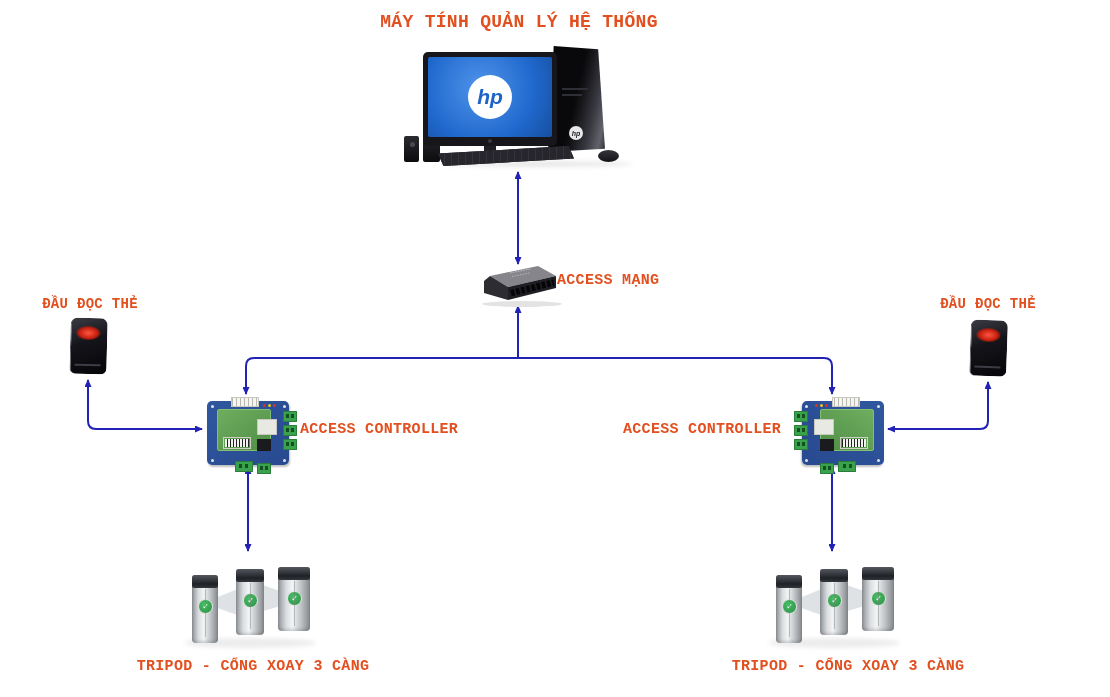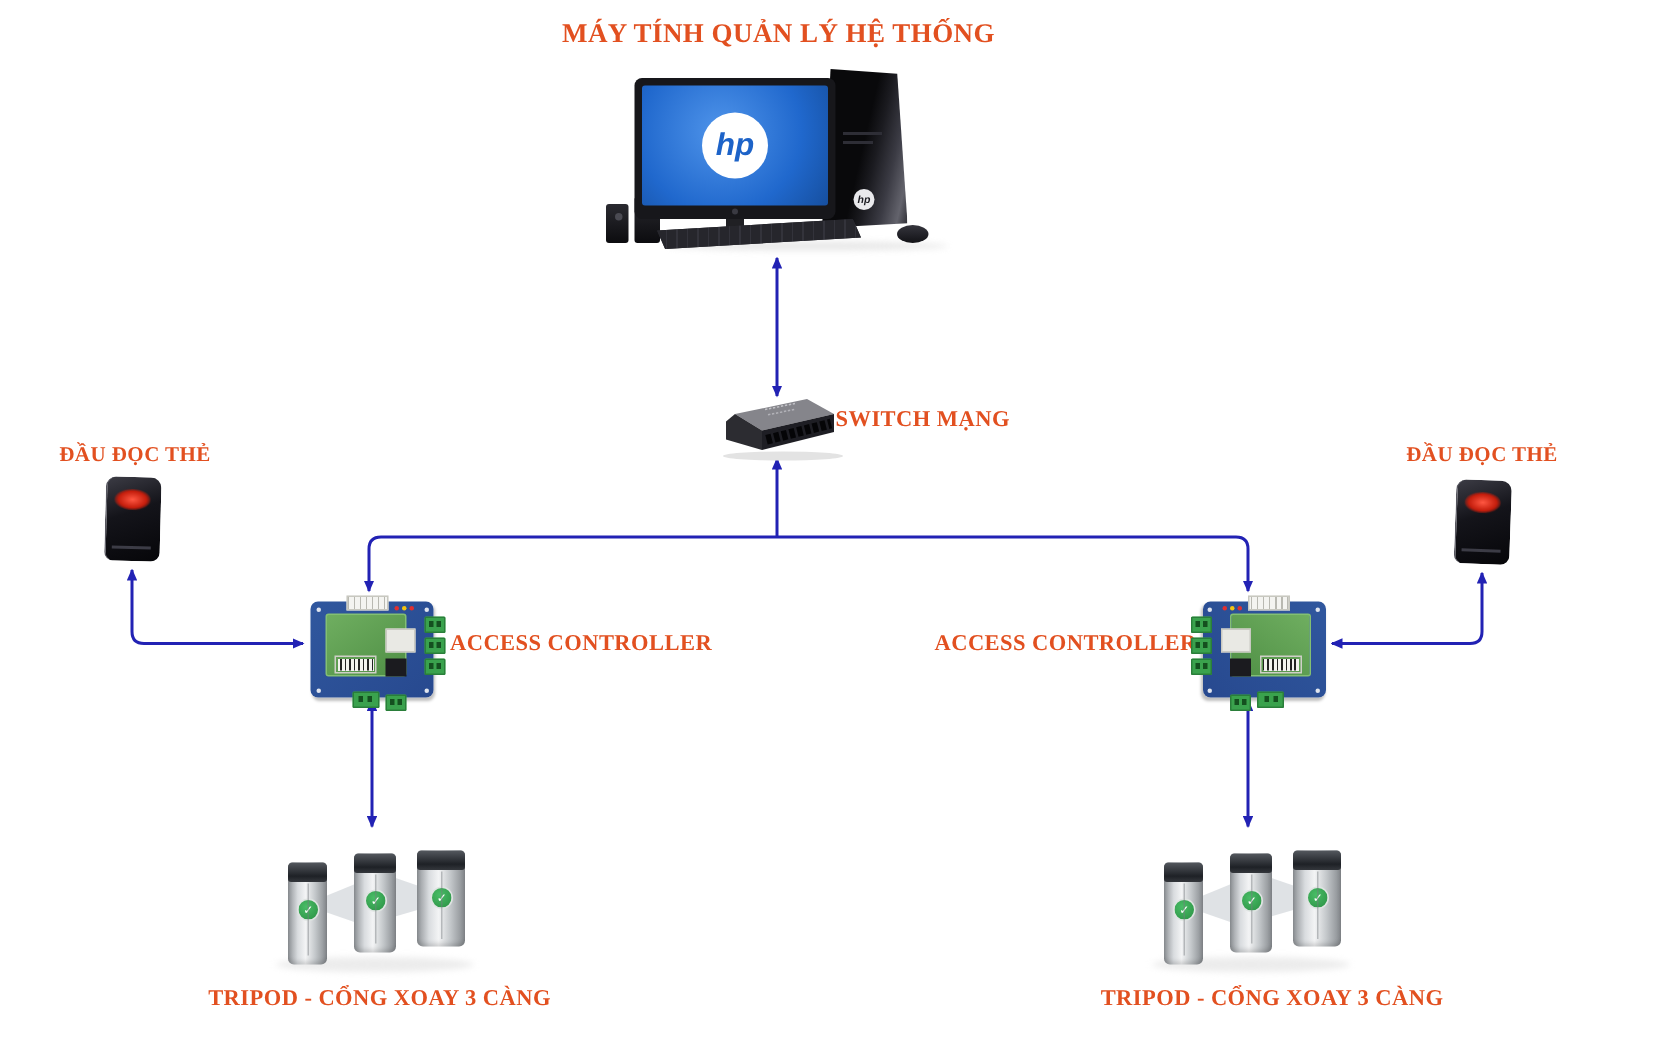--- a/index.html
+++ b/index.html
@@ -2,21 +2,21 @@
 <html><head>
 <meta charset="utf-8">
 <style>
   html,body{margin:0;padding:0;background:#fff;}
   .canvas{
     position:relative;width:1110px;height:697px;background:#ffffff;
     font-family:"Liberation Serif", serif;overflow:hidden;
   }
   .lbl{
     position:absolute;color:#e25020;font-weight:bold;
-    font-family:Liberation Serif, serif;letter-spacing:.3px;white-space:nowrap;
+    font-family:Liberation Mono, monospace;letter-spacing:.3px;white-space:nowrap;
   }
   .lbl.center{text-align:center;}
 
   
   #wires{position:absolute;left:0;top:0;width:1110px;height:697px;z-index:1;}
 
   
   .speaker{position:absolute;background:linear-gradient(180deg,#2a2a30,#0c0c0f);border-radius:2px;z-index:3;}
   .speaker .dot{position:absolute;left:50%;top:6px;width:5px;height:5px;margin-left:-2px;border-radius:50%;background:#4a4a52;}
   .monitor{position:absolute;left:423px;top:52px;width:134px;height:94px;background:#17171b;border-radius:5px;padding:5px 5px 9px 5px;box-sizing:border-box;z-index:4;}
@@ -132,21 +132,21 @@
 
   <svg class="switch-box" viewBox="0 0 88 46">
     <ellipse cx="46" cy="42" rx="40" ry="3" fill="#e3e3e3"></ellipse>
     <path d="M14,14 L62,4 L80,14 L32,25 Z" fill="#85858b"></path>
     <path d="M34,11 l20,-4" stroke="#c2c2c7" stroke-width="1" stroke-dasharray="1.6 1.1" fill="none"></path>
     <path d="M36,14.5 l18,-3.6" stroke="#b2b2b8" stroke-width="1" stroke-dasharray="1.6 1.1" fill="none"></path>
     <path d="M8,19 L14,14 L32,25 L32,38 L8,31 Z" fill="#2c2c31"></path>
     <path d="M32,25 L80,14 L80,26 L32,38 Z" fill="#1e1e24"></path>
     <line x1="35" y1="31.2" x2="78" y2="20.4" stroke="#050507" stroke-width="6.5" stroke-dasharray="3.6 1.7"></line>
   </svg>
-  <div class="lbl" style="left:557px;top:272px;font-size:15px;">SWITCH MẠNG</div>
+  <div class="lbl" style="left:557px;top:272px;font-size:15px;">ACCESS MẠNG</div>
 
   <div class="lbl center" style="left:34px;top:296px;width:112px;font-size:14px;">ĐẦU ĐỌC THẺ</div>
   <div class="reader" style="left:66px;top:316px;transform:rotate(1.5deg);">
     <div class="body"></div>
     <div class="glow"></div>
     <div class="slot"></div>
   </div>
 
   <div class="lbl center" style="left:932px;top:296px;width:112px;font-size:14px;">ĐẦU ĐỌC THẺ</div>
   <div class="reader" style="left:966px;top:318px;transform:rotate(2deg);">

